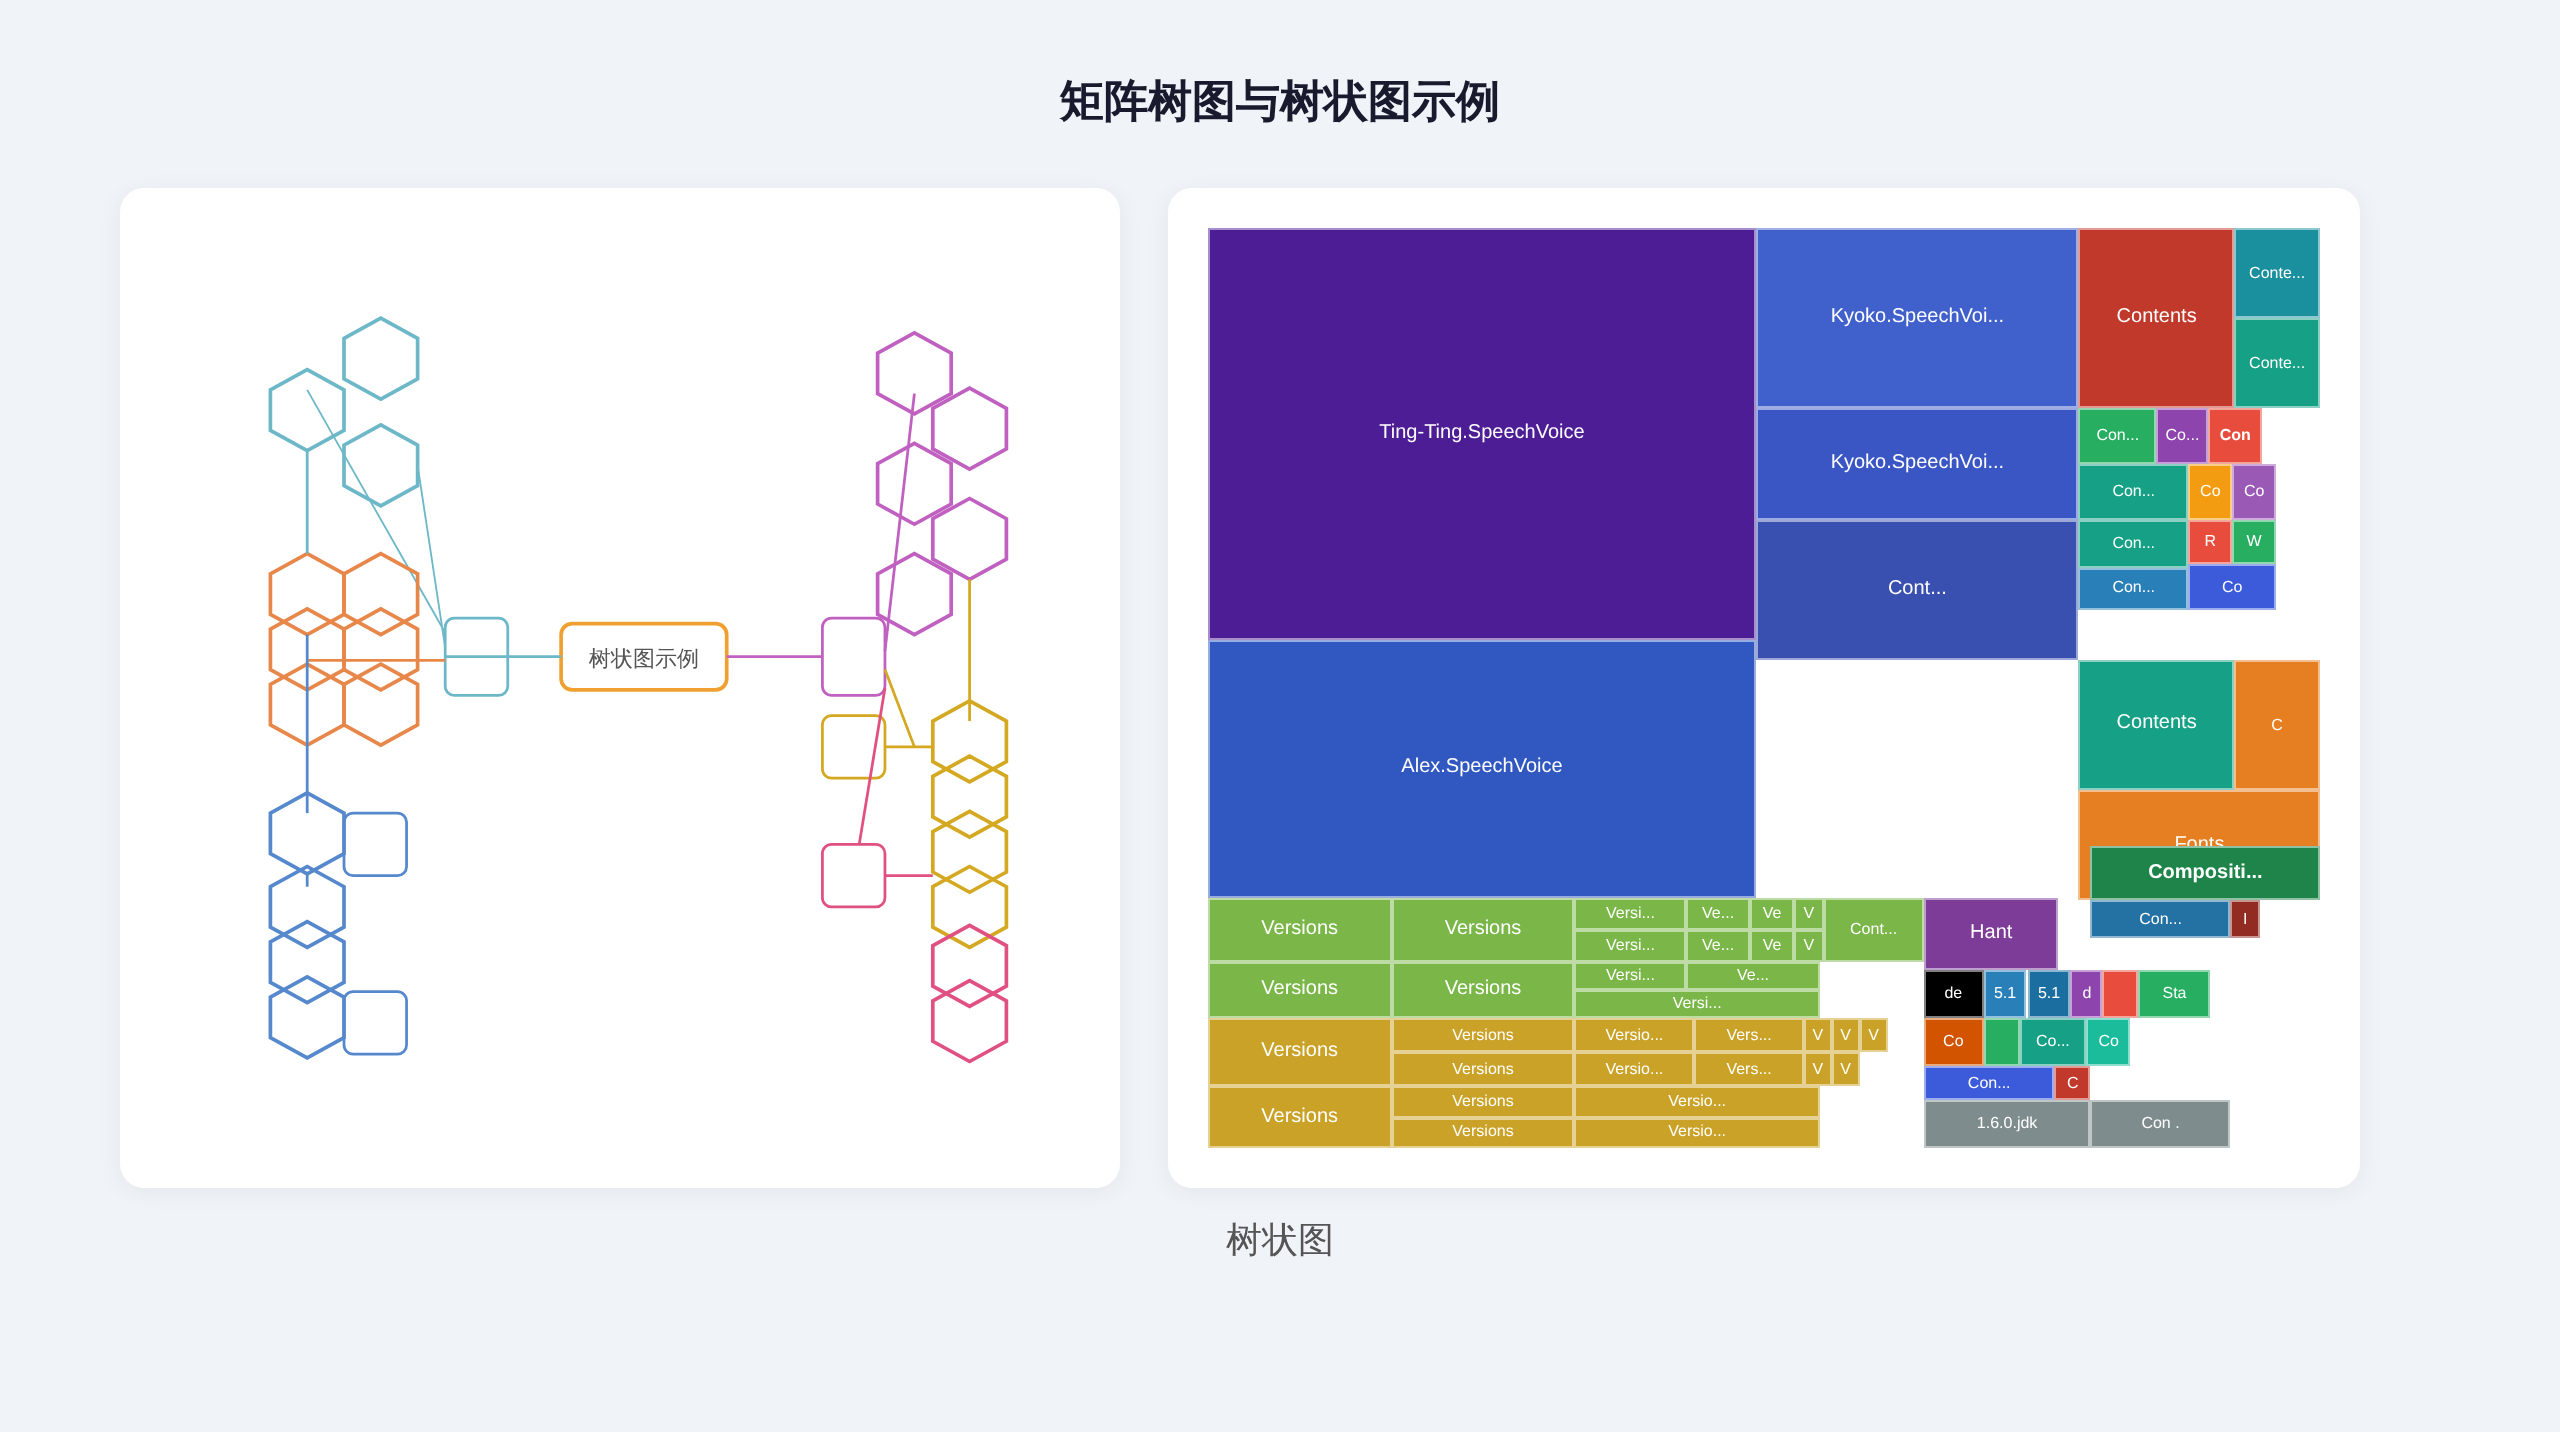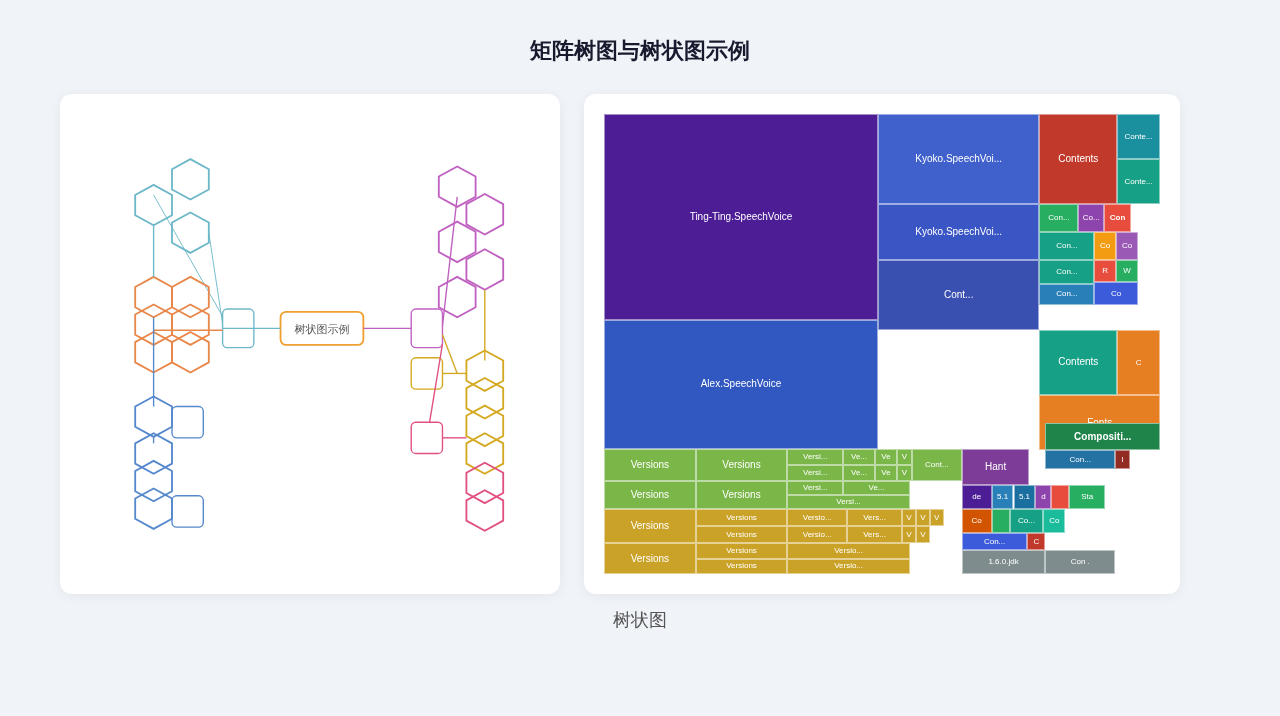--- a/index.html
+++ b/index.html
@@ -199,21 +199,21 @@
         <div class="tm-cell" style="left: 32.97%; top: 89.55%; width: 10.75%; height: 3.73%; background-color: rgb(201, 162, 39); font-size: 8px;">Versio...</div>
         <div class="tm-cell" style="left: 43.73%; top: 89.55%; width: 9.86%; height: 3.73%; background-color: rgb(201, 162, 39); font-size: 8px;">Vers...</div>
         <div class="tm-cell" style="left: 53.58%; top: 89.55%; width: 2.51%; height: 3.73%; background-color: rgb(201, 162, 39); font-size: 8px;">V</div>
         <div class="tm-cell" style="left: 56.09%; top: 89.55%; width: 2.51%; height: 3.73%; background-color: rgb(201, 162, 39); font-size: 8px;">V</div>
         <div class="tm-cell" style="left: 0%; top: 93.28%; width: 16.49%; height: 6.72%; background-color: rgb(201, 162, 39); font-size: 10px;">Versions</div>
         <div class="tm-cell" style="left: 16.49%; top: 93.28%; width: 16.49%; height: 3.36%; background-color: rgb(201, 162, 39); font-size: 8px;">Versions</div>
         <div class="tm-cell" style="left: 32.97%; top: 93.28%; width: 22.04%; height: 3.36%; background-color: rgb(201, 162, 39); font-size: 8px;">Versio...</div>
         <div class="tm-cell" style="left: 16.49%; top: 96.64%; width: 16.49%; height: 3.36%; background-color: rgb(201, 162, 39); font-size: 8px;">Versions</div>
         <div class="tm-cell" style="left: 32.97%; top: 96.64%; width: 22.04%; height: 3.36%; background-color: rgb(201, 162, 39); font-size: 8px;">Versio...</div>
         <div class="tm-cell" style="left: 64.34%; top: 72.76%; width: 12.19%; height: 7.84%; background-color: rgb(125, 60, 152); font-size: 10px;">Hant</div>
-        <div class="tm-cell" style="left: 64.34%; top: 80.6%; width: 5.38%; height: 5.22%; background-color: #4c1d95; font-size: 8px;">de</div>
+        <div class="tm-cell" style="left: 64.34%; top: 80.6%; width: 5.38%; height: 5.22%; background-color: #000000; font-size: 8px;">de</div>
         <div class="tm-cell" style="left: 69.71%; top: 80.6%; width: 3.94%; height: 5.22%; background-color: rgb(41, 128, 185); font-size: 8px;">5.1</div>
         <div class="tm-cell" style="left: 73.66%; top: 80.6%; width: 3.94%; height: 5.22%; background-color: rgb(26, 110, 160); font-size: 8px;">5.1</div>
         <div class="tm-cell" style="left: 77.6%; top: 80.6%; width: 2.87%; height: 5.22%; background-color: rgb(142, 68, 173); font-size: 8px;">d</div>
         <div class="tm-cell" style="left: 80.47%; top: 80.6%; width: 3.23%; height: 5.22%; background-color: rgb(231, 76, 60); font-size: 8px;"></div>
         <div class="tm-cell" style="left: 83.69%; top: 80.6%; width: 6.45%; height: 5.22%; background-color: rgb(39, 174, 96); font-size: 8px;">Sta</div>
         <div class="tm-cell" style="left: 64.34%; top: 85.82%; width: 5.38%; height: 5.22%; background-color: rgb(211, 84, 0); font-size: 8px;">Co</div>
         <div class="tm-cell" style="left: 69.71%; top: 85.82%; width: 3.23%; height: 5.22%; background-color: rgb(39, 174, 96); font-size: 8px;"></div>
         <div class="tm-cell" style="left: 72.94%; top: 85.82%; width: 6.09%; height: 5.22%; background-color: rgb(22, 160, 133); font-size: 8px;">Co...</div>
         <div class="tm-cell" style="left: 79.03%; top: 85.82%; width: 3.94%; height: 5.22%; background-color: rgb(26, 188, 156); font-size: 8px;">Co</div>
         <div class="tm-cell" style="left: 64.34%; top: 91.04%; width: 11.83%; height: 3.73%; background-color: rgb(59, 91, 219); font-size: 8px;">Con...</div>

